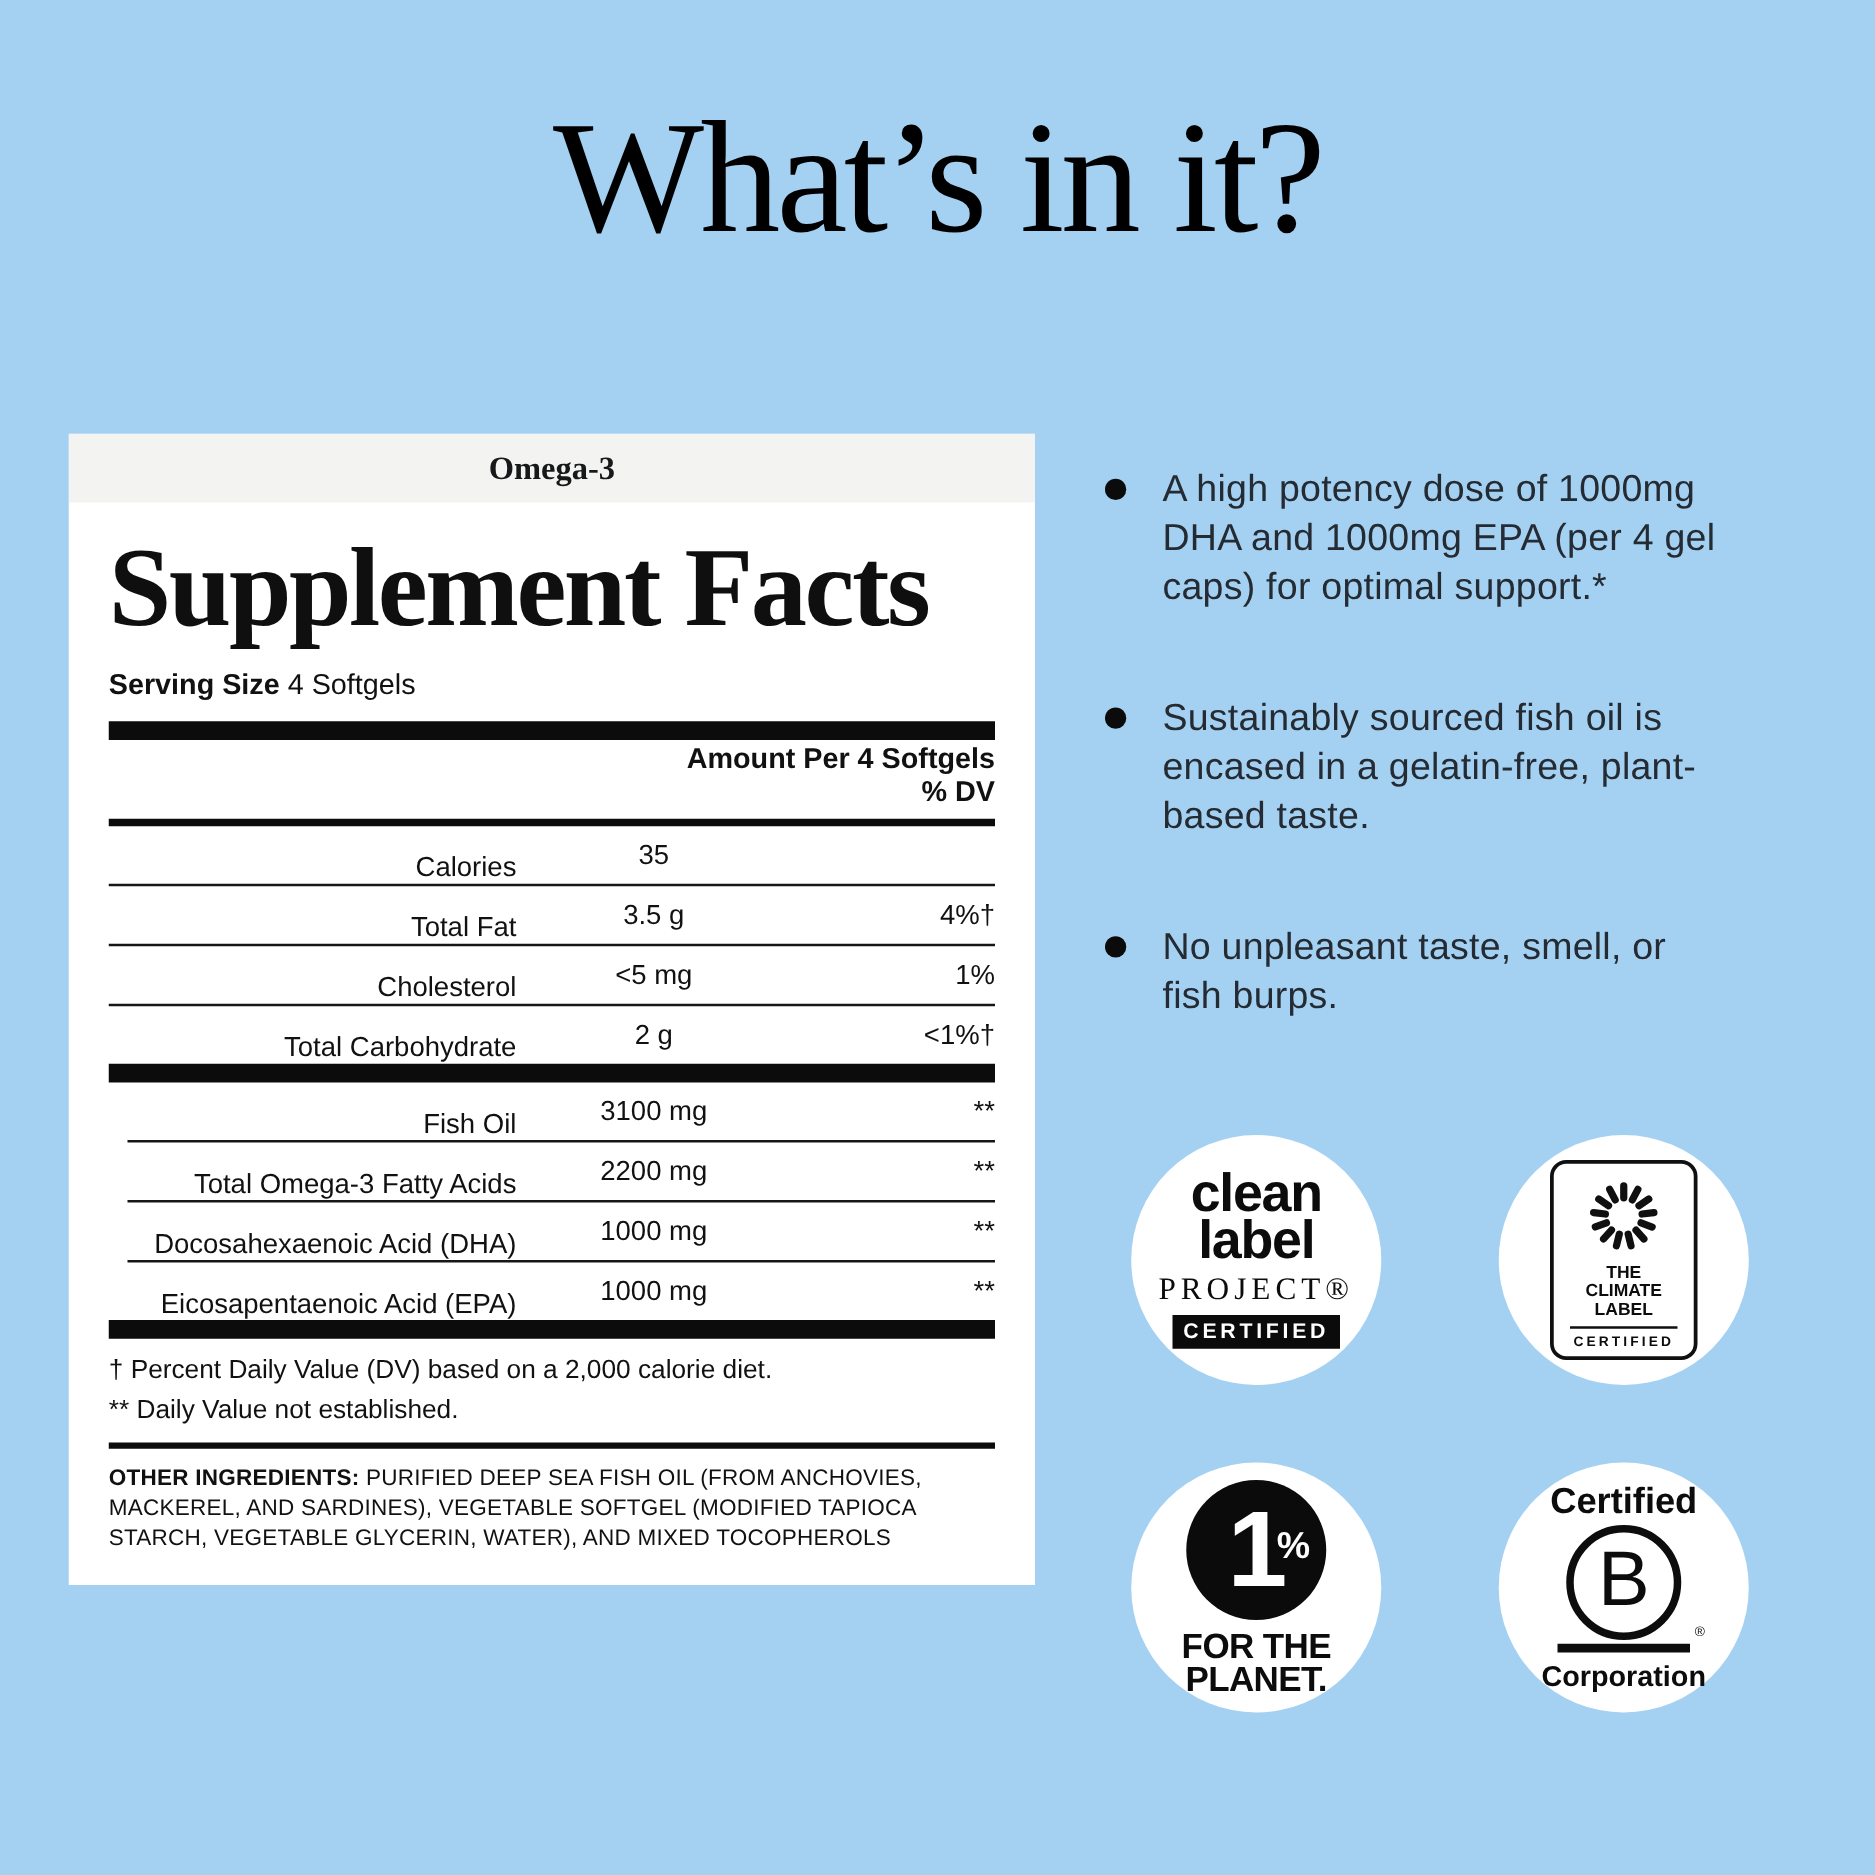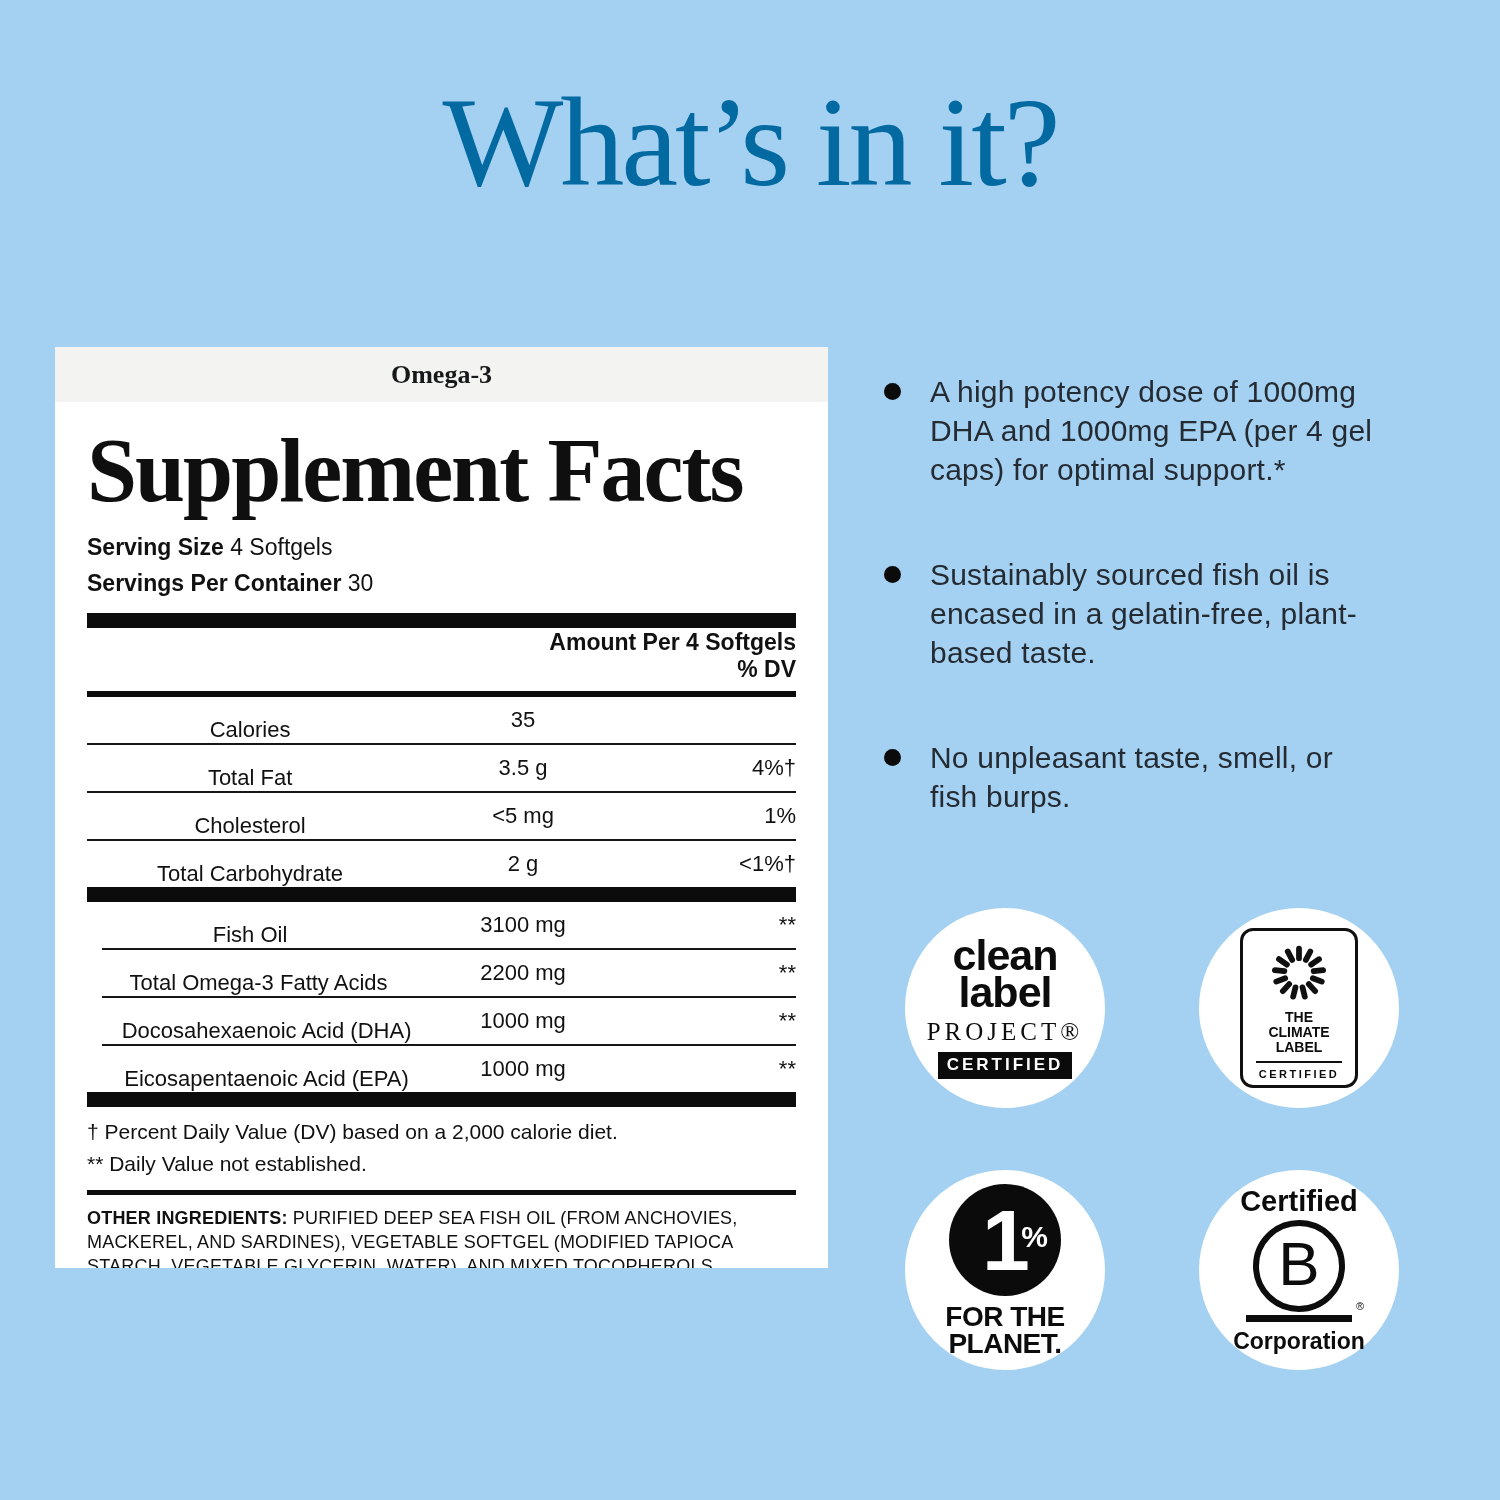--- a/index.html
+++ b/index.html
@@ -9,21 +9,21 @@
     background:#a4d1f2; overflow:hidden;
     font-family:"Liberation Sans", sans-serif; color:#111;
   }
 
   
   .headline {
     position:absolute; top:72px; left:0; width:100%;
     text-align:center;
     font-family:"Liberation Serif", serif;
     font-weight:400; font-size:128px; line-height:1.1;
-    letter-spacing:-3px; color:#0369a1;
+    letter-spacing:-3px; color:#000000;
   }
 
   
   .facts {
     position:absolute; left:55px; top:347px; width:773px; height:921px;
     background:#ffffff; overflow:hidden;
   }
   .facts-band {
     height:55px; background:#f3f3f1;
     display:flex; align-items:center; justify-content:center;
@@ -46,21 +46,21 @@
   .rule5 { height:5px;  background:#0c0c0c; margin-top:14px; }
 
   .t-head {
     display:flex; justify-content:space-between; align-items:flex-end;
     padding:1px 0 8px; font-weight:700; font-size:23px;flex-direction:column;
   }
   .t-row {
     display:grid; grid-template-columns:46% 31% 23%;
     align-items:center; min-height:46px; font-size:22px;
   }
-  .t-name { text-align:center;margin-top:20px; }
+  .t-name { text-align:right;margin-top:20px; }
   .t-val  { text-align:center; }
   .t-dv   { text-align:right; }
   .indent1 .t-name { padding-left:17px; }
   .indent2 .t-name { padding-left:33px; }
   .sep { border-top:2px solid #161616; }
   .sep.sub { margin-left:15px; }
 
   .footnote { margin-top:13px; font-size:21px; }
   .footnote + .footnote { margin-top:8px; }
   .other {
@@ -147,24 +147,20 @@
   <div class="headline">What’s in it?</div>
 
   <div class="facts">
     <div class="facts-band">Omega-3</div>
     <div class="facts-inner">
       <div class="facts-title">Supplement Facts</div>
 
       <div class="serving">
         <b>Serving Size</b>
         <span>4 Softgels</span>
-      </div>
-      <div class="serving">
-        <b>Servings Per Container</b>
-        <span>30</span>
       </div>
 
       <div class="bar15 mt"></div>
 
       <div class="t-head">
         <span>Amount Per 4 Softgels</span>
         <span>% DV</span>
       </div>
       <div class="bar6"></div>
 

